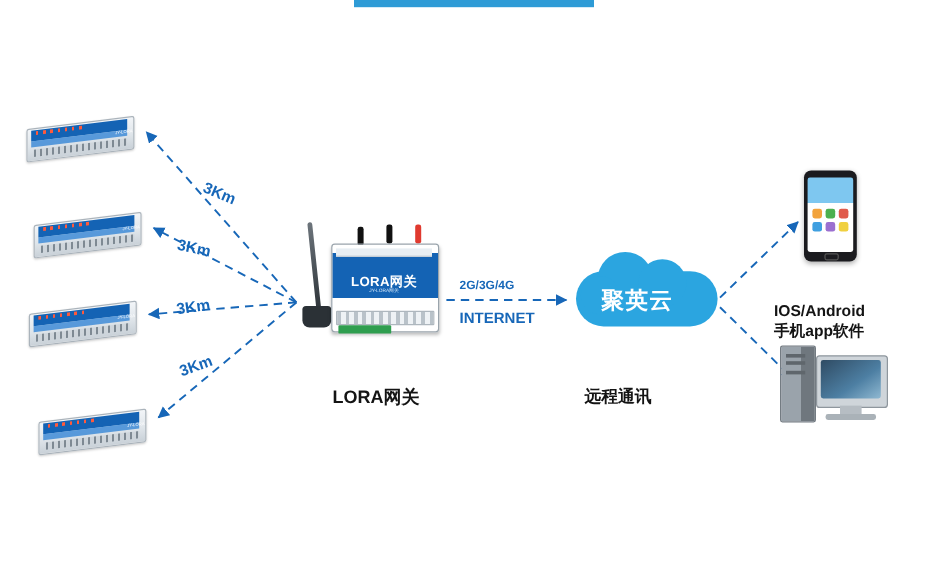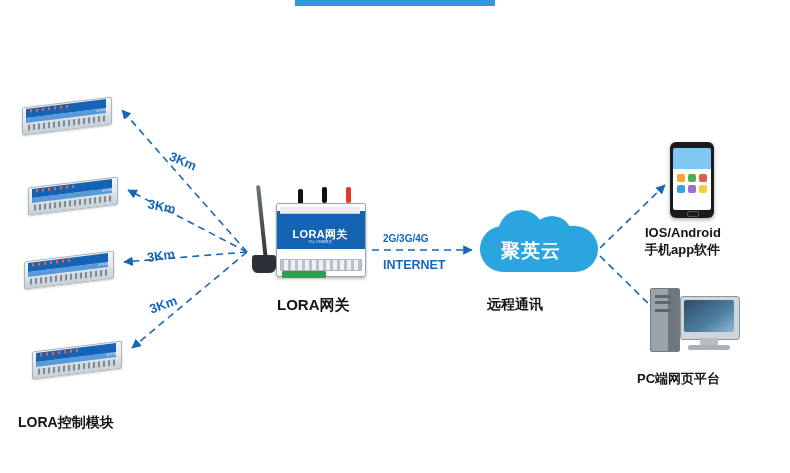--- a/index.html
+++ b/index.html
@@ -322,20 +322,21 @@
     border-radius: 2px;
   }
 
   
   .caption {
     position: absolute;
     font-weight: bold;
     color: #141414;
     font-family: "Liberation Sans", sans-serif;
     white-space: nowrap;
+    margin-top: 26px;
   }
   #cap-lora-modules { left: 18px; top: 414px; font-size: 14px; }
   #cap-gateway { left: 277px; top: 296px; font-size: 15px; }
   #cap-cloud { left: 487px; top: 296px; font-size: 14px; }
   #cap-phone { left: 645px; top: 224px; font-size: 13px; line-height: 17px; text-align: left; }
   #cap-pc { left: 637px; top: 370px; font-size: 13px; }
 
   .link-label {
     position: absolute;
     color: #1767b8;
@@ -470,22 +471,20 @@
       <div class="slot" style="top:6px;"></div>
       <div class="slot" style="top:12px;"></div>
       <div class="slot" style="top:20px;"></div>
     </div>
     <div class="pc-monitor"></div>
     <div class="pc-screen"></div>
     <div class="pc-stand"></div>
     <div class="pc-foot"></div>
   </div>
 
-  <div class="caption" id="cap-lora-modules">LORA控制模块</div>
   <div class="caption" id="cap-gateway">LORA网关</div>
   <div class="caption" id="cap-cloud">远程通讯</div>
   <div class="caption" id="cap-phone">
     <div>IOS/Android</div>
     <div>手机app软件</div>
   </div>
-  <div class="caption" id="cap-pc">PC端网页平台</div>
 
 </div>
 
 </body></html>

